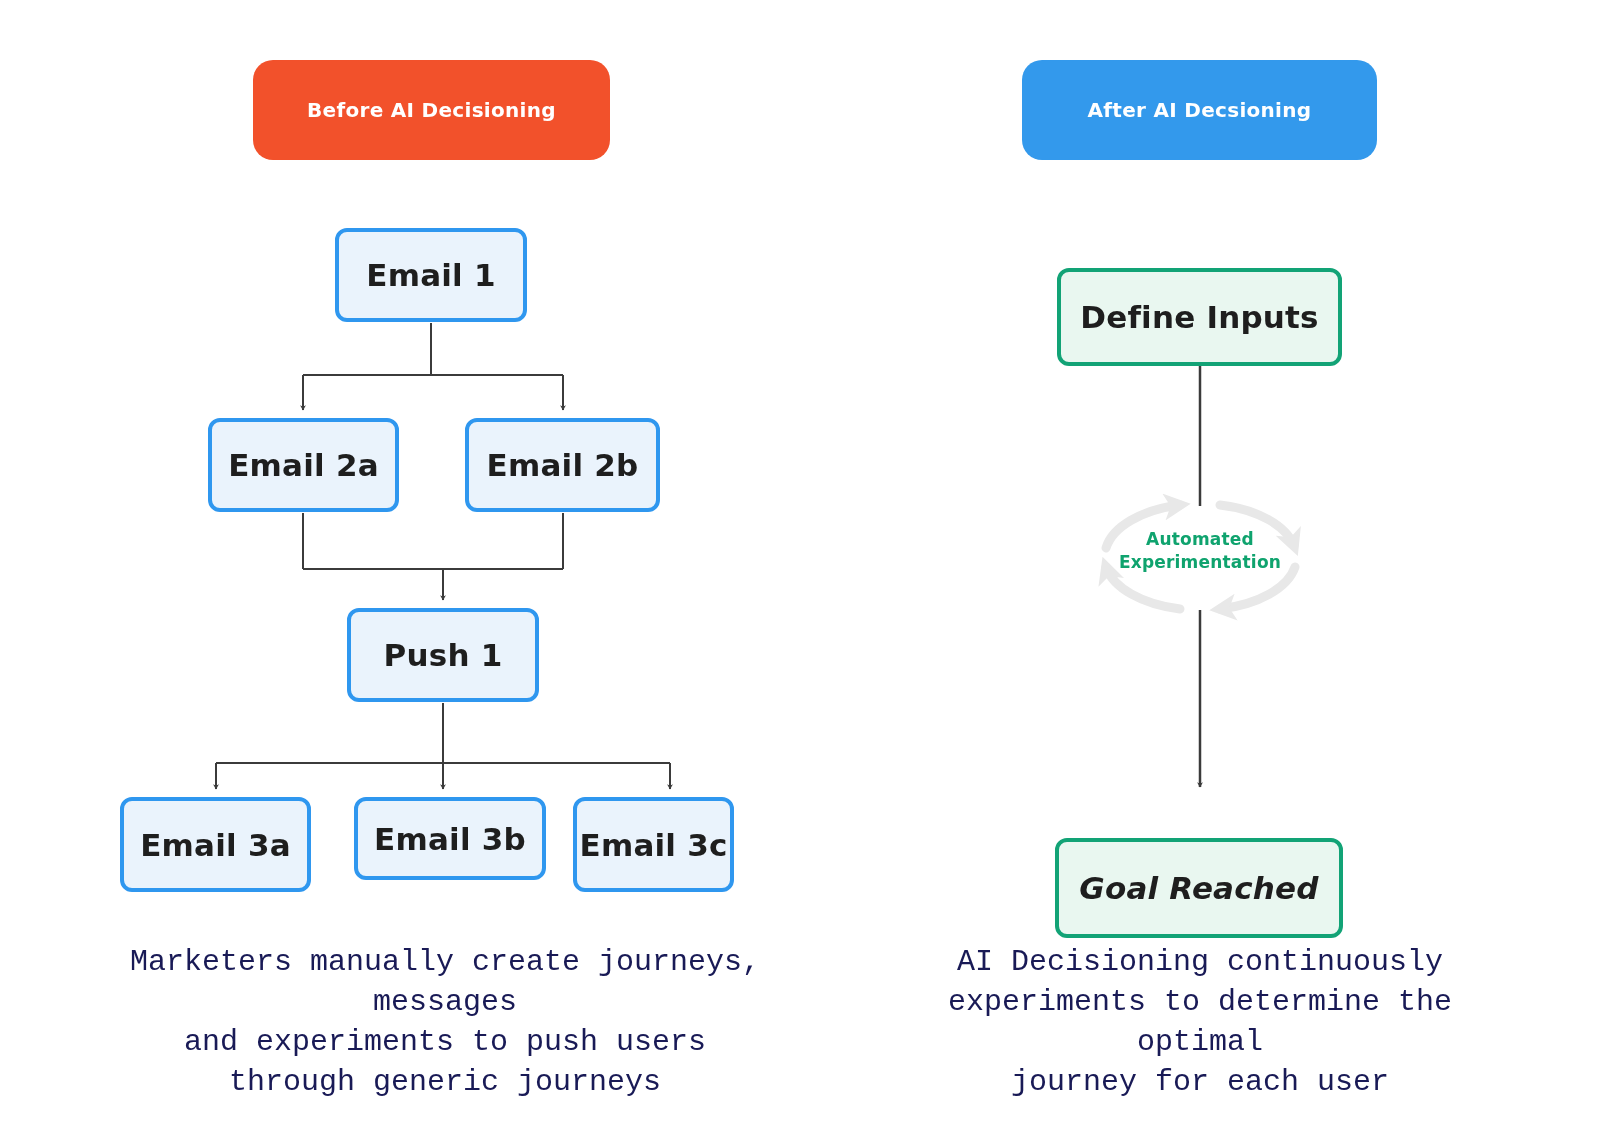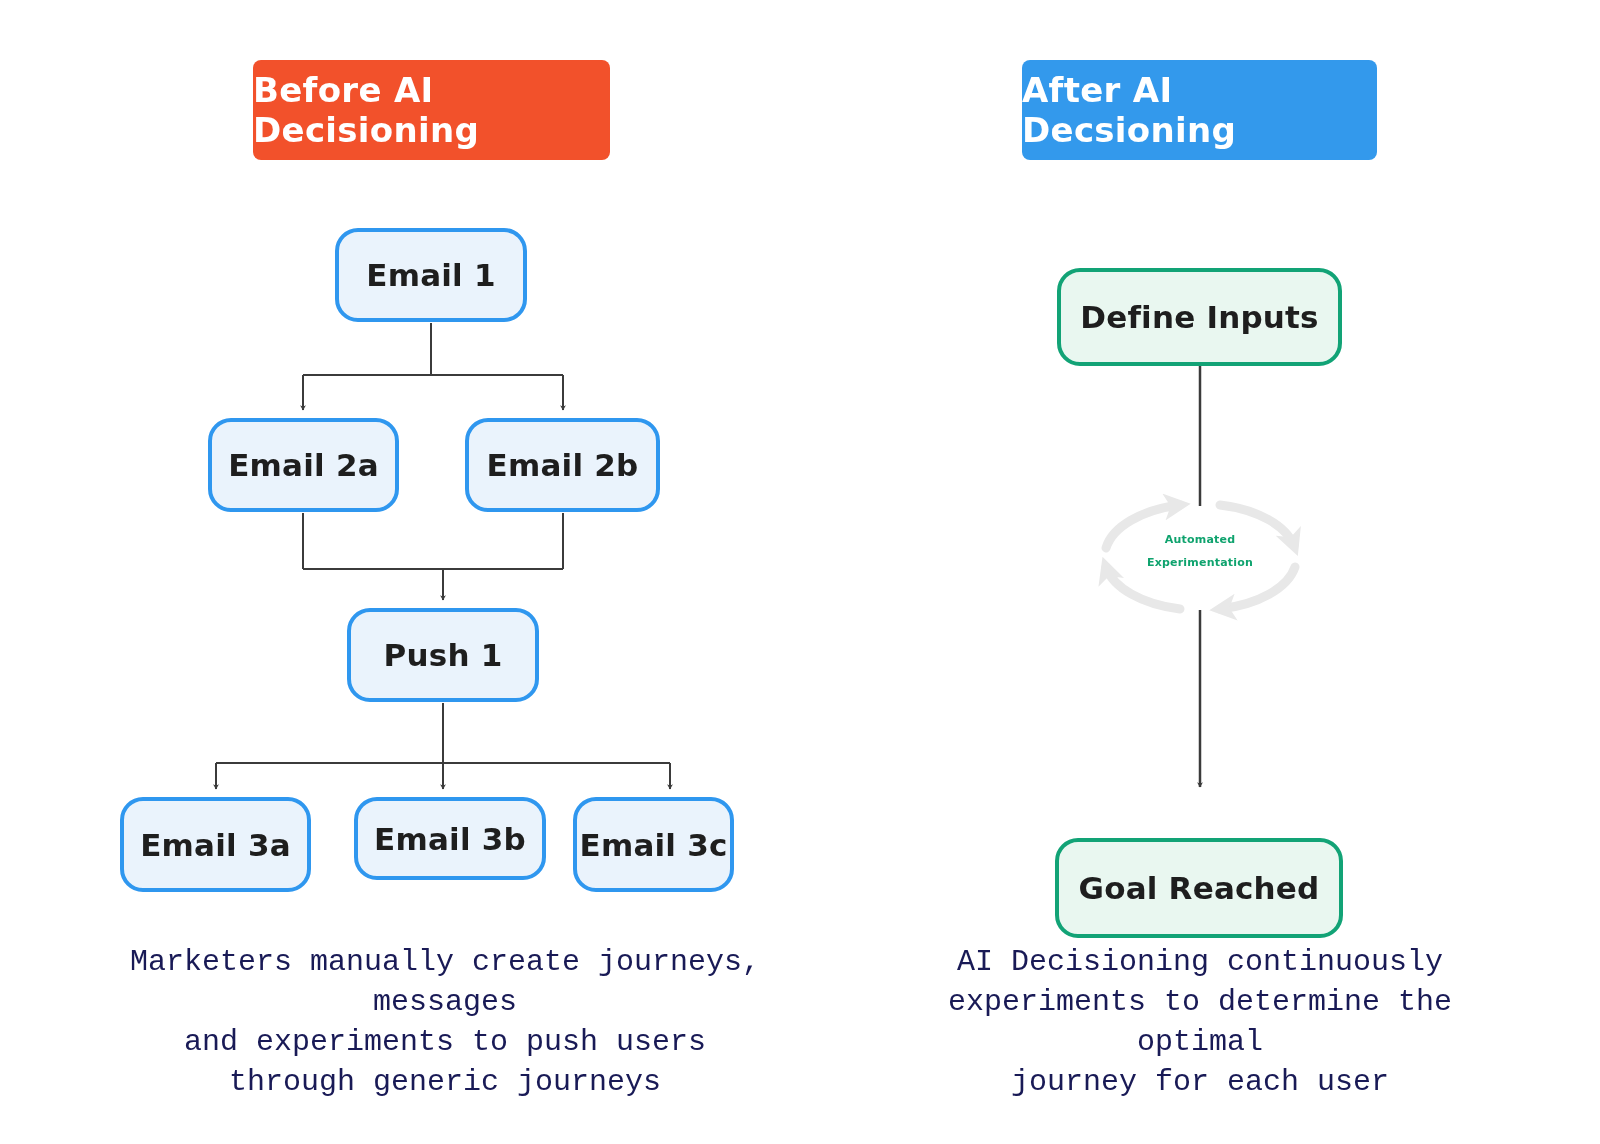--- a/index.html
+++ b/index.html
@@ -16,35 +16,35 @@
     position: absolute;
     left: 0; top: 0;
     width: 1600px; height: 1144px;
     pointer-events: none;
   }
   .header-pill {
     position: absolute;
     display: flex;
     align-items: center;
     justify-content: center;
-    border-radius: 8px;
+    border-radius: 20px;
     color: #ffffff;
     font-weight: bold;
-    font-size: 34px;
+    font-size: 20px;
     letter-spacing: 0.3px;
   }
   #header-before { left: 253px; top: 60px; width: 357px; height: 100px; background: #F2512B; }
   #header-after  { left: 1022px; top: 60px; width: 355px; height: 100px; background: #3399EC; justify-content: center; }
 
   .node {
     position: absolute;
     display: flex;
     align-items: center;
     justify-content: center;
-    border-radius: 23px;
+    border-radius: 12px;
     font-weight: bold;
     font-size: 31px;
     color: #1E1E1E;
     letter-spacing: 0.2px;
   }
   .node-blue {
     background: #EAF3FC;
     border: 4px solid #2F97EF;
   }
   .node-green {
@@ -53,30 +53,30 @@
     margin-top: 43px;
   }
   #node-email1  { left: 335px; top: 228px; width: 192px; height: 94px; }
   #node-email2a { left: 208px; top: 418px; width: 191px; height: 94px; }
   #node-email2b { left: 465px; top: 418px; width: 195px; height: 94px; }
   #node-push1   { left: 347px; top: 608px; width: 192px; height: 94px; text-align: right; }
   #node-email3a { left: 120px; top: 797px; width: 191px; height: 95px; }
   #node-email3b { left: 347px; top: 797px; width: 192px; height: 83px; margin-left: 7px; }
   #node-email3c { left: 573px; top: 797px; width: 161px; height: 95px; }
   #node-define-inputs { left: 1057px; top: 225px; width: 285px; height: 98px; }
-  #node-goal-reached  { left: 1055px; top: 795px; width: 288px; height: 100px; }
+  #node-goal-reached  { left: 1055px; top: 795px; width: 288px; height: 100px; font-style: italic; }
 
   #loop-label {
     position: absolute;
     left: 1100px; top: 528px;
     width: 200px;
     text-align: center;
     color: #0FA36E;
     font-weight: bold;
-    font-size: 11px;
+    font-size: 17px;
     line-height: 23px;
     letter-spacing: 0.2px;
   }
   .caption {
     position: absolute;
     top: 942px;
     text-align: center;
     color: #191A56;
     font-family: Liberation Mono, monospace;
     font-weight: 500;

